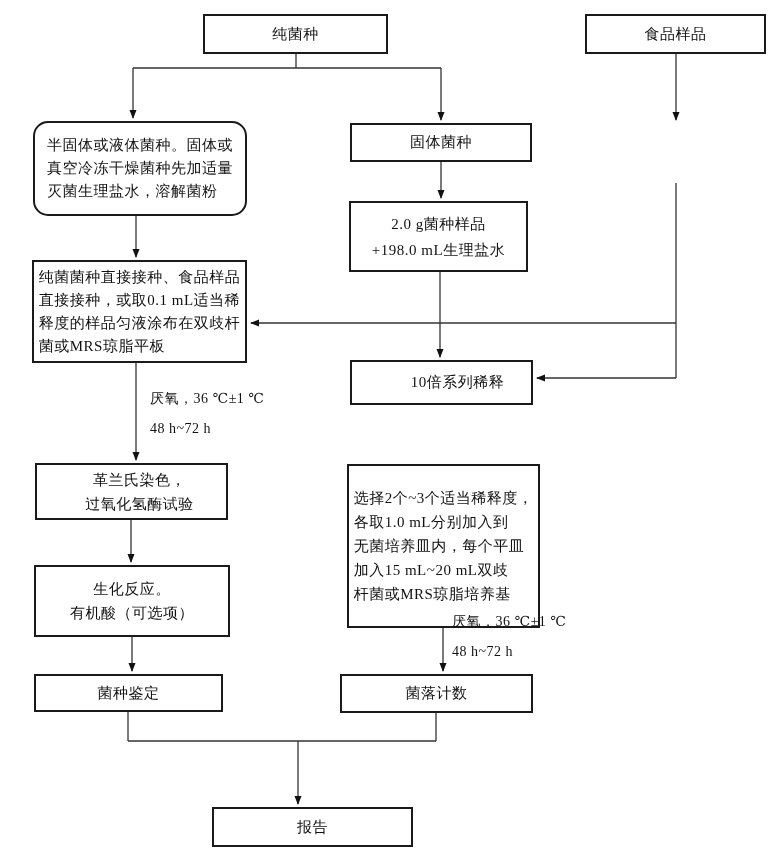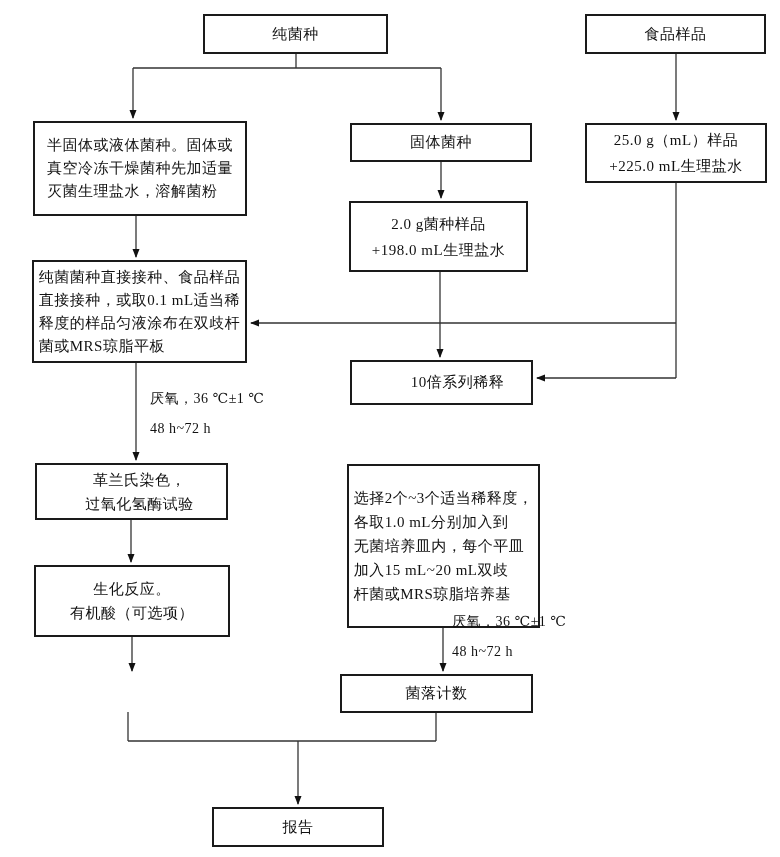--- a/index.html
+++ b/index.html
@@ -77,36 +77,30 @@
 
       <path d="M128,741 L436,741"></path>
       <path d="M298,741 L298,804" marker-end="url(#arrow)"></path>
     </g>
   </svg>
 
   <div class="node single" style="left:203px; top:14px; width:185px; height:40px;">纯菌种</div>
 
   <div class="node single" style="left:585px; top:14px; width:181px; height:40px;">食品样品</div>
 
-  <div class="node" style="left:33px; top:121px; width:214px; height:95px;">
+  <div class="node" style="left:33px; top:121px; width:214px; height:95px;border-radius:15px;">
     <div class="lines">
       <div>半固体或液体菌种。固体或</div>
       <div>真空冷冻干燥菌种先加适量</div>
       <div>灭菌生理盐水，溶解菌粉</div>
     </div>
   </div>
 
   <div class="node single" style="left:350px; top:123px; width:182px; height:39px;">固体菌种</div>
 
-  <div class="node" style="left:585px; top:123px; width:182px; height:60px;">
-    <div class="lines center">
-      <div>25.0 g（mL）样品</div>
-      <div>+225.0 mL生理盐水</div>
-    </div>
-  </div>
 
   <div class="node" style="left:349px; top:201px; width:179px; height:71px;">
     <div class="lines center">
       <div>2.0 g菌种样品</div>
       <div>+198.0 mL生理盐水</div>
     </div>
   </div>
 
   <div class="node" style="left:32px; top:260px; width:215px; height:103px;">
     <div class="lines">
@@ -146,18 +140,19 @@
       <div>生化反应。</div>
       <div>有机酸（可选项）</div>
     </div>
   </div>
 
   <div class="annotation" style="left:452px; top:613px;">
     <span class="ann-line">厌氧，36 ℃±1 ℃</span>
     <span class="ann-line">48 h~72 h</span>
   </div>
 
+  <div class="node single" style="left:34px; top:674px; width:189px; height:38px;">菌种鉴定</div>
 
   <div class="node single" style="left:340px; top:674px; width:193px; height:39px;">菌落计数</div>
 
-  <div class="node single" style="left:212px; top:807px; width:172px; height:40px;">报告</div>
+  <div class="node single" style="left:212px; top:807px; width:201px; height:40px;">报告</div>
 
 </div>
 
 </body></html>

